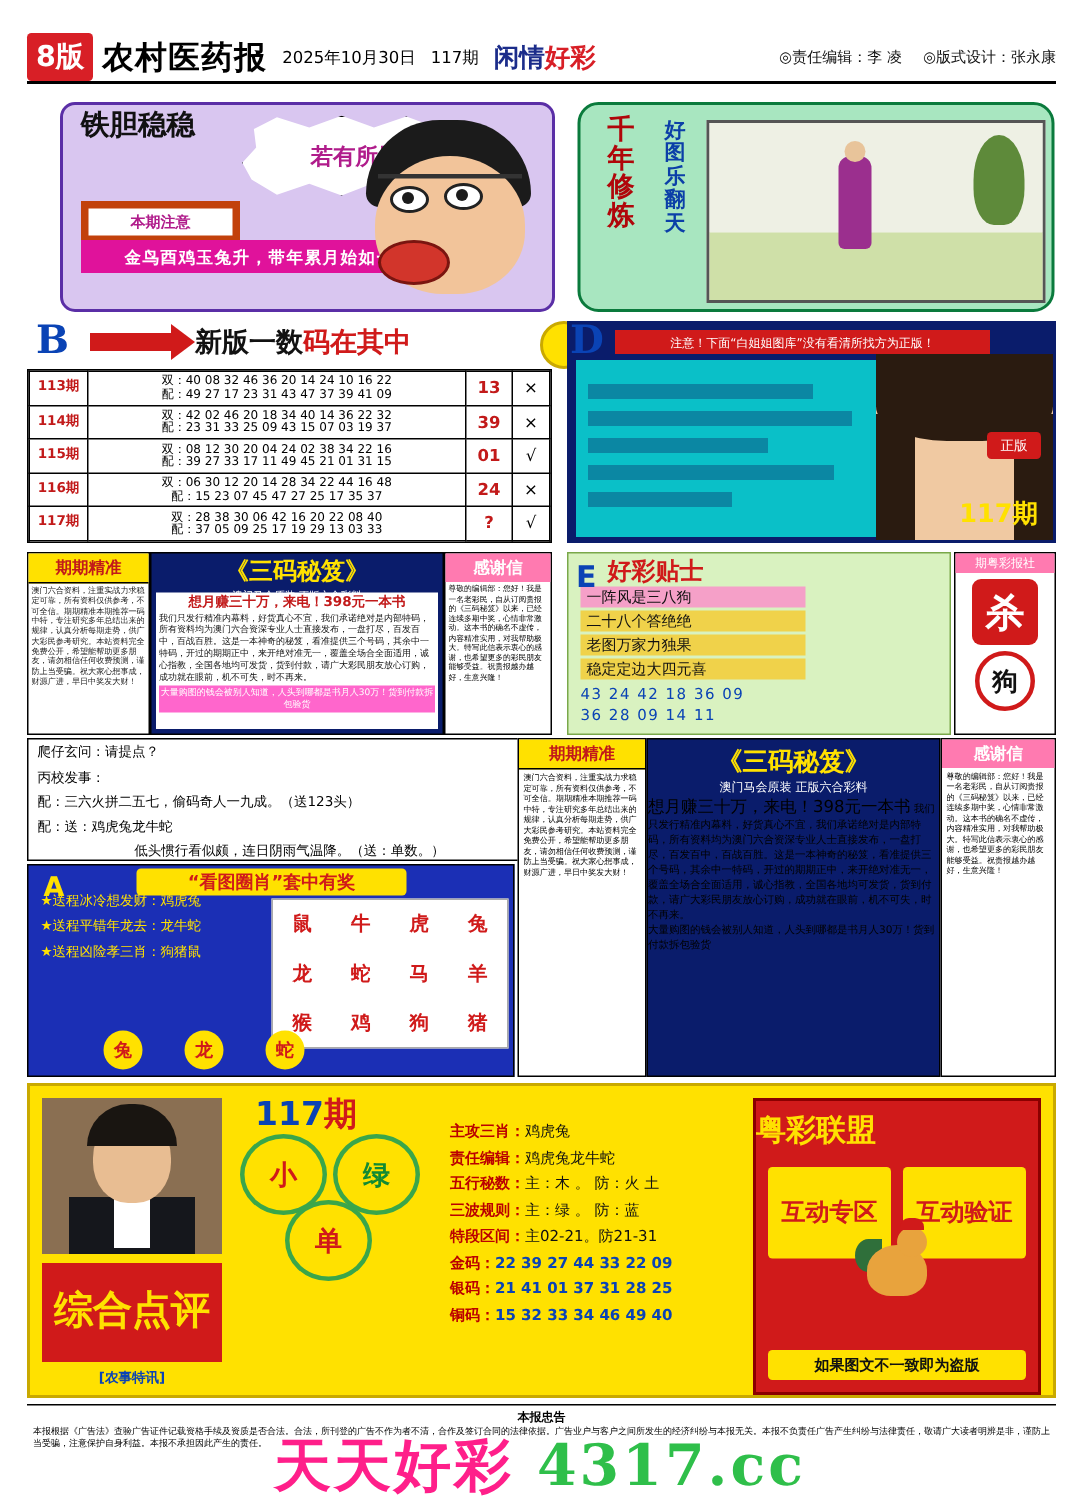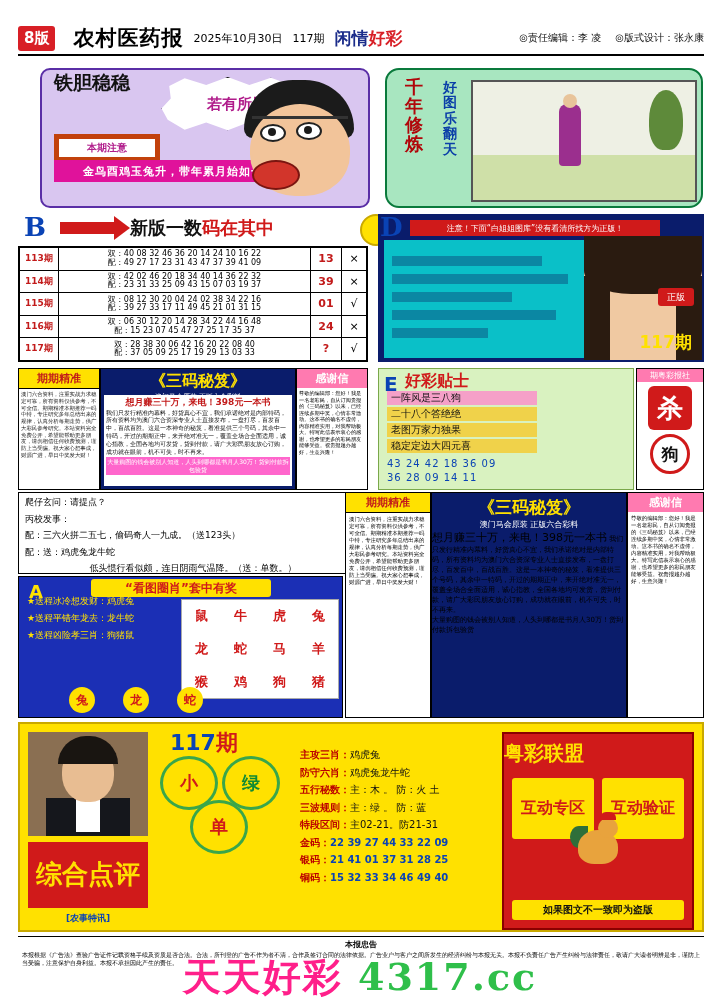--- a/index.html
+++ b/index.html
@@ -14,22 +14,22 @@
   }
   .page{position:relative;width:720px;height:1008px;background:#fff;}
 
   
   .header{
     position:absolute;left:18px;top:22px;width:686px;height:32px;
     background:#ffffff;display:flex;align-items:center;
     border-bottom:2px solid #000;
   }
   .hd-badge{
-    background:#d81f26;color:#fff;font-weight:bold;font-size:15px;
-    padding:3px 6px;border-radius:3px;margin-right:18px;
+    background:#d81f26;color:#fff;font-weight:bold;font-size:19px;
+    padding:3px 6px;border-radius:3px;margin-right:6px;
   }
   .hd-title{font-size:21px;font-weight:bold;letter-spacing:1px;font-family:"DejaVu Serif","Liberation Serif",serif;}
   .hd-date{font-size:11px;margin-left:10px;}
   .hd-tag{margin-left:10px;font-size:17px;font-weight:bold;}
   .hd-tag .b{color:#1b2c8a;}
   .hd-tag .r{color:#d81f26;}
   .hd-right{margin-left:auto;font-size:10px;color:#111;}
 
   
   .box{position:absolute;box-sizing:border-box;}
@@ -435,21 +435,21 @@
     <div class="bperiod"><span>117</span><em>期</em></div>
 
     <div class="bubbles">
       <div class="bub b1">小</div>
       <div class="bub b2">绿</div>
       <div class="bub b3">单</div>
     </div>
 
     <div class="btext">
       <div><b>主攻三肖：</b><span>鸡虎兔</span></div>
-      <div><b>防守六肖：</b><span>鸡虎兔龙牛蛇</span></div>
+      <div><b>责任编辑：</b><span>鸡虎兔龙牛蛇</span></div>
       <div><b>五行秘数：</b><span>主：木 。 防：火 土</span></div>
       <div><b>三波规则：</b><span>主：绿 。 防：蓝</span></div>
       <div><b>特段区间：</b><span>主02-21。防21-31</span></div>
       <div><b>金码：</b><span class="bnum">22 39 27 44 33 22 09</span></div>
       <div><b>银码：</b><span class="bnum">21 41 01 37 31 28 25</span></div>
       <div><b>铜码：</b><span class="bnum">15 32 33 34 46 49 40</span></div>
     </div>
 
     <div class="yclm">
       <div class="t">粤彩联盟</div>

